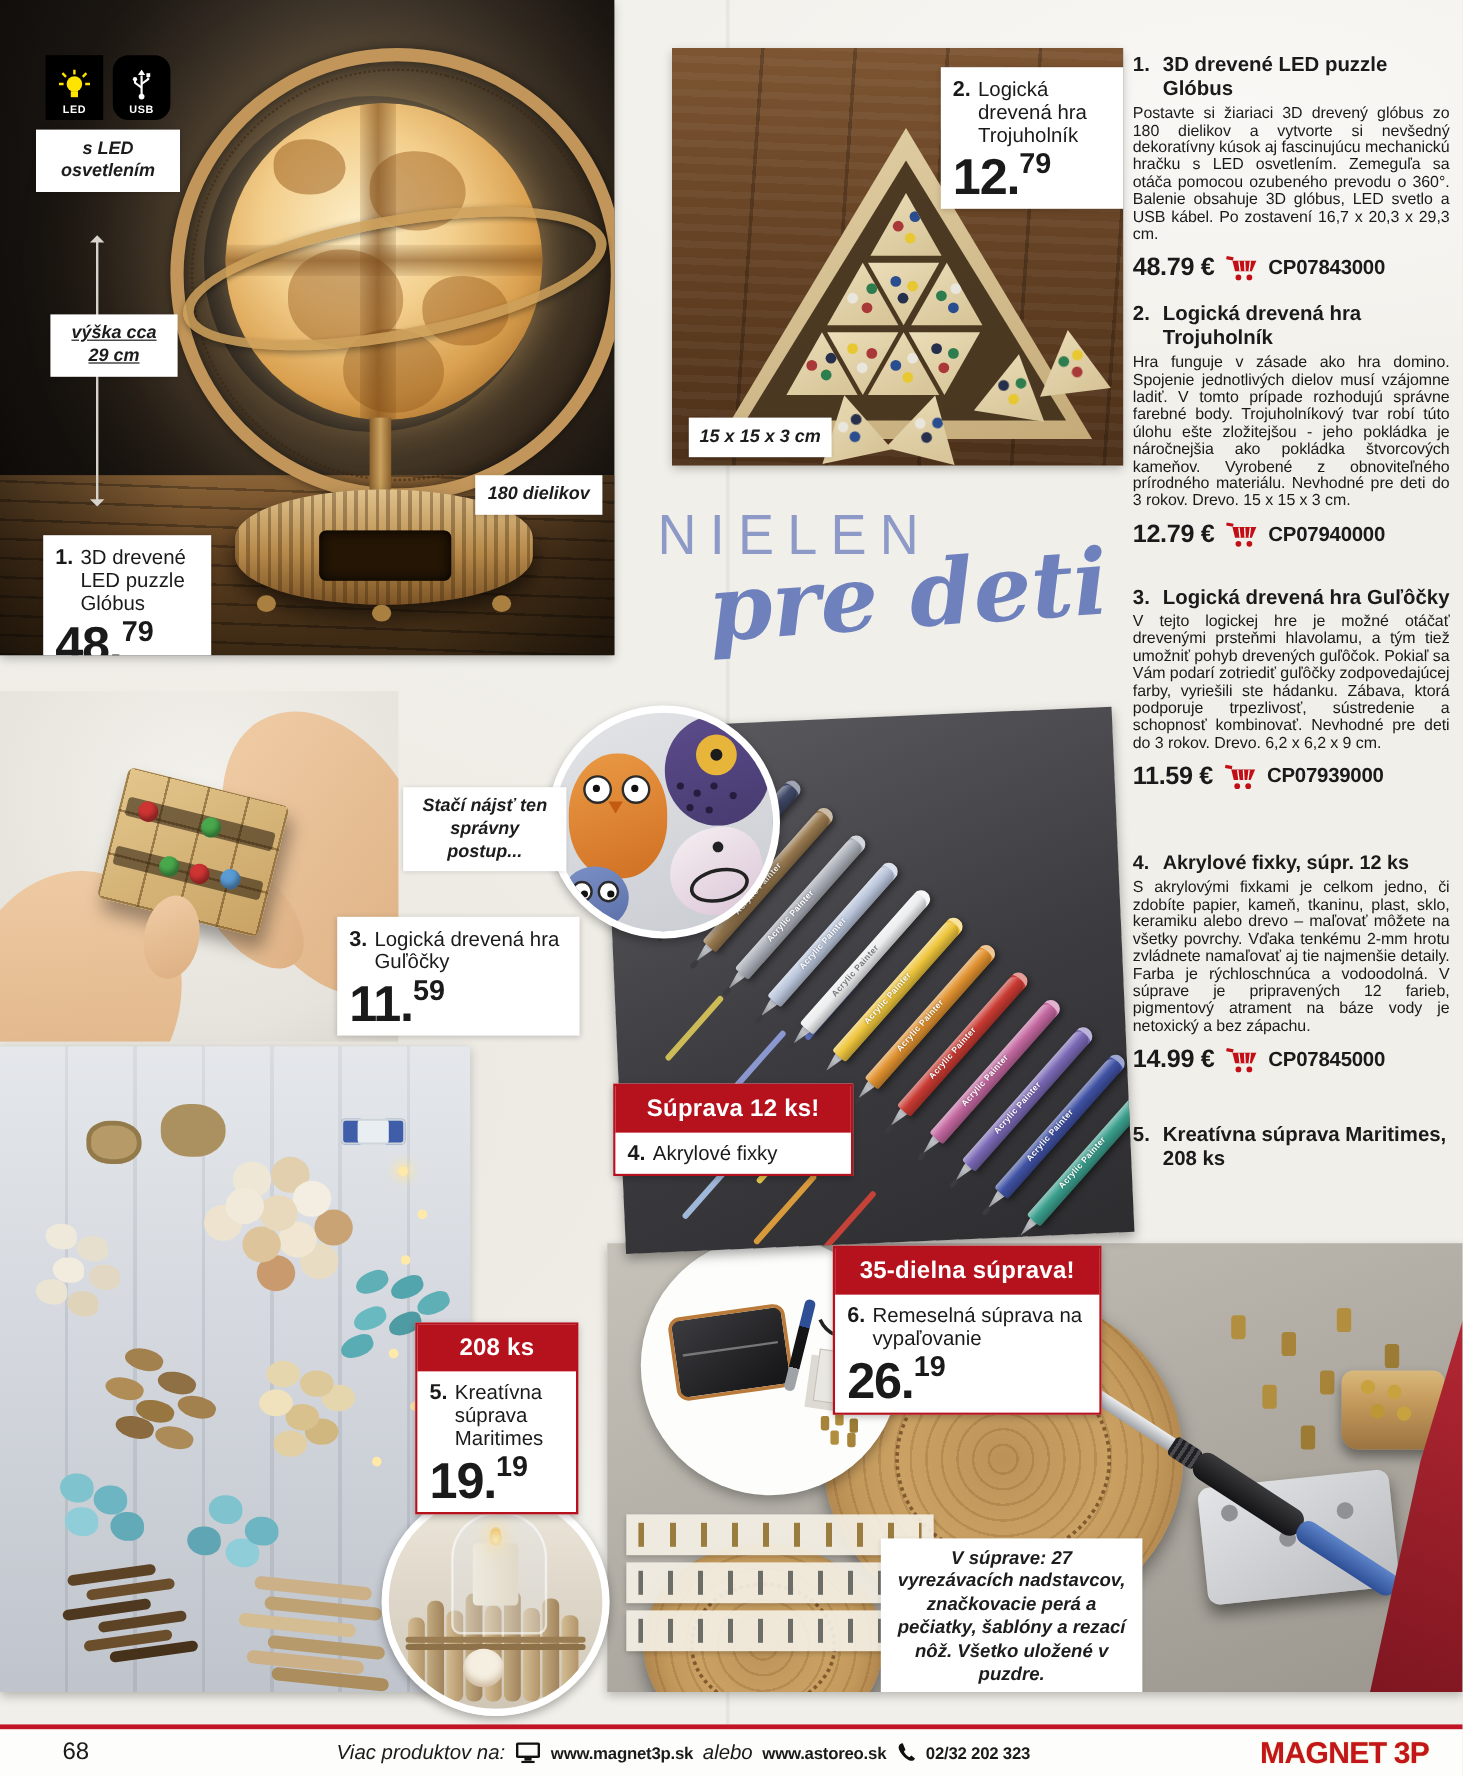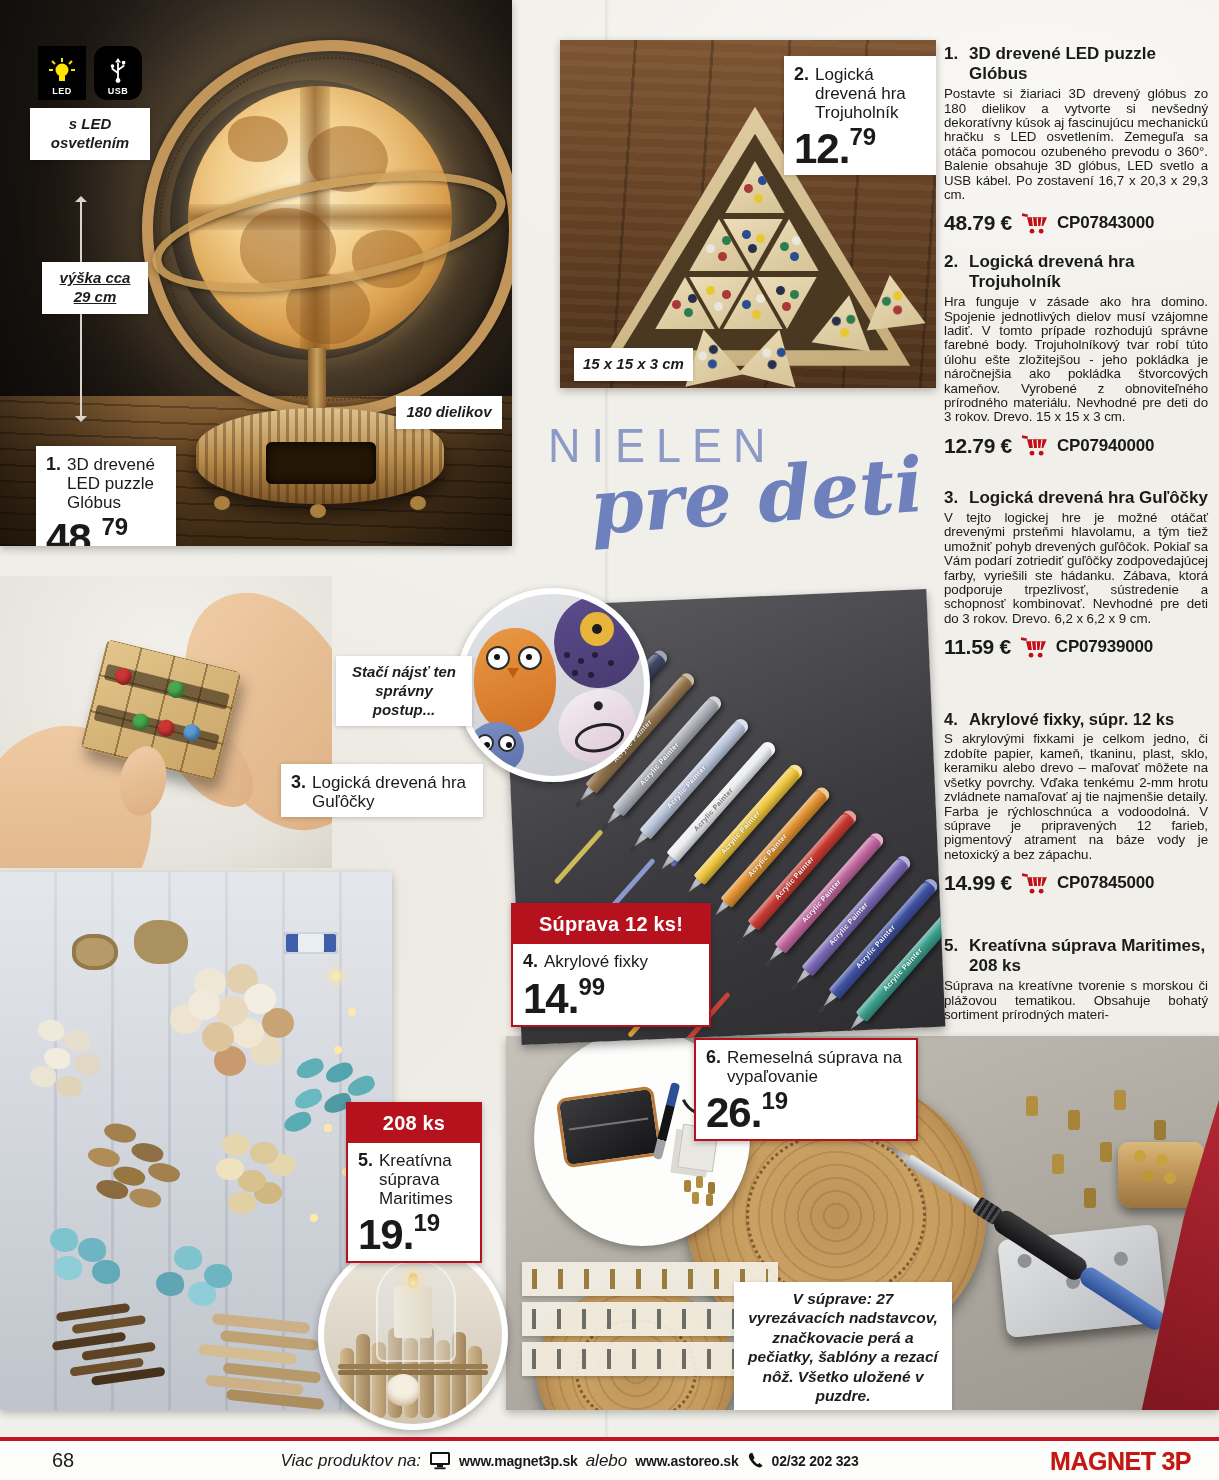--- a/index.html
+++ b/index.html
@@ -362,20 +362,21 @@
     <div class="hand" style="left:120px;top:170px;width:46px;height:70px;transform:rotate(10deg);border-radius:50%;"></div>
   </div>
 
   <div class="note" style="left:336px;top:656px;width:118px;z-index:9;">Stačí nájsť ten správny postup...</div>
 
   <div class="tag" style="left:281px;top:764px;width:182px;z-index:9;">
     <div class="tag-line">
       <span class="tag-num">3.</span>
       <span class="tag-name">Logická drevená hra Guľôčky</span>
     </div>
+    <div class="tag-price"><span>11.</span><sup>59</sup></div>
   </div>
 
   <div class="markers-photo">
     <span class="stroke" style="left:30px;top:250px;width:70px;background:#cdbb57;"></span>
     <span class="stroke" style="left:74px;top:284px;width:78px;background:#8b97cf;"></span>
     <span class="stroke" style="left:44px;top:322px;width:66px;background:#d6dce6;"></span>
     <span class="stroke" style="left:100px;top:352px;width:80px;background:#e4c94e;"></span>
     <span class="stroke" style="left:40px;top:386px;width:60px;background:#9fb7d8;"></span>
     <span class="stroke" style="left:96px;top:404px;width:76px;background:#d99a3c;"></span>
     <span class="stroke" style="left:150px;top:418px;width:70px;background:#c44238;"></span>
@@ -464,21 +465,20 @@
     </div>
   </div>
 
   <div class="promo" style="left:511px;top:903px;width:196px;">
     <div class="badge">Súprava 12 ks!</div>
     <div class="tag">
       <div class="tag-line">
         <span class="tag-num">4.</span>
         <span class="tag-name">Akrylové fixky</span>
       </div>
-      <div class="tag-price"><span>14.</span><sup>99</sup></div>
     </div>
   </div>
 
   <div class="shells-photo">
     <span class="sh" style="left:72px;top:62px;width:46px;height:36px;background:#b69b68;border-radius:42% 48% 46% 44%;box-shadow:66px -10px 0 4px #ac9160, inset 0 0 0 4px rgba(118,94,50,.55);"></span>
     <span class="sh" style="left:188px;top:118px;width:32px;height:30px;background:#f1e9da;box-shadow:28px 6px 0 0 #e8d9bd,56px -6px 0 0 #f4eee2,14px 32px 0 0 #ddc49a,44px 28px 0 0 #f0e6d2,74px 18px 0 0 #caa375,-18px 14px 0 0 #eee3cf,6px -22px 0 0 #efe7d6,38px -26px 0 0 #e2cfae,62px 46px 0 0 #e8dcc3,26px 56px 0 0 #c89a6e;"></span>
     <span class="sh" style="left:284px;top:60px;width:54px;height:22px;border-radius:4px;background:#e9eef2;box-shadow:inset 0 0 0 2px #cdd5db, inset 14px 0 0 0 #3f5da8, inset -14px 0 0 0 #3f5da8;"></span>
     <span class="sh" style="left:332px;top:100px;width:8px;height:8px;background:#ffe9a8;box-shadow:0 0 9px 3px rgba(255,230,150,.85),16px 36px 0 0 #ffe9a8,2px 74px 0 0 #ffe9a8,24px 112px 0 0 #ffe9a8,-8px 152px 0 0 #ffe9a8,10px 196px 0 0 #ffe9a8,-22px 242px 0 0 #ffe9a8;"></span>
     <span class="sh" style="left:296px;top:188px;width:28px;height:17px;background:#5fb0b6;border-radius:60% 40% 50% 50%;transform:rotate(-20deg);box-shadow:26px 14px 0 0 #53a5ad,-12px 28px 0 0 #68bac0,14px 42px 0 0 #4f9ba3,42px 34px 0 0 #5fb0b6,-30px 46px 0 0 #5aacb4;"></span>
     <span class="sh" style="left:38px;top:148px;width:26px;height:21px;background:#efe9db;border-radius:50% 50% 40% 60%;box-shadow:26px 10px 0 0 #e7dfcd,6px 28px 0 0 #f2ecdf,36px 34px 0 0 #e2d7c2,-8px 46px 0 0 #ece4d2,18px 56px 0 0 #dfd3ba;"></span>
@@ -542,20 +542,21 @@
       <div class="stencil"></div>
       <span class="bits"></span>
     </div>
     <div class="chart gold" style="top:226px;"></div>
     <div class="chart" style="top:266px;"></div>
     <div class="chart" style="top:306px;"></div>
     <div class="note" style="left:228px;top:246px;width:200px;font-size:15.5px;z-index:5;">V súprave: 27 vyrezávacích nadstavcov, značkovacie perá a pečiatky, šablóny a rezací nôž. Všetko uložené v puzdre.</div>
   </div>
 
   <div class="promo" style="left:694px;top:1038px;width:220px;">
+    <div class="badge">35-dielna súprava!</div>
     <div class="tag">
       <div class="tag-line">
         <span class="tag-num">6.</span>
         <span class="tag-name">Remeselná súprava na vypaľovanie</span>
       </div>
       <div class="tag-price"><span>26.</span><sup>19</sup></div>
     </div>
   </div>
 
   <section class="product" style="top:44px;">
@@ -632,21 +633,20 @@
         </svg>
       <span class="p-code">CP07845000</span>
     </div>
   </section>
 
   <section class="product" style="top:936px;">
     <h3 class="p-title">
         <span class="p-num">5.</span>
         <span class="p-tt">Kreatívna súprava Maritimes, 208 ks</span>
       </h3>
-    <p class="p-body">Súprava na kreatívne tvorenie s morskou či plážovou tematikou. Obsahuje bohatý sortiment prírodných materi-</p>
   </section>
 
   <div class="footer">
     <span class="f-page">68</span>
     <div class="f-center">
       <span class="f-it">Viac produktov na:</span>
       <svg width="22" height="19" viewBox="0 0 22 19">
           <rect x="1" y="1" width="20" height="13" rx="1.5" fill="#111"></rect>
           <rect x="3" y="3" width="16" height="9" fill="#fdfdfc"></rect>
           <rect x="8" y="14" width="6" height="2.2" fill="#111"></rect>

